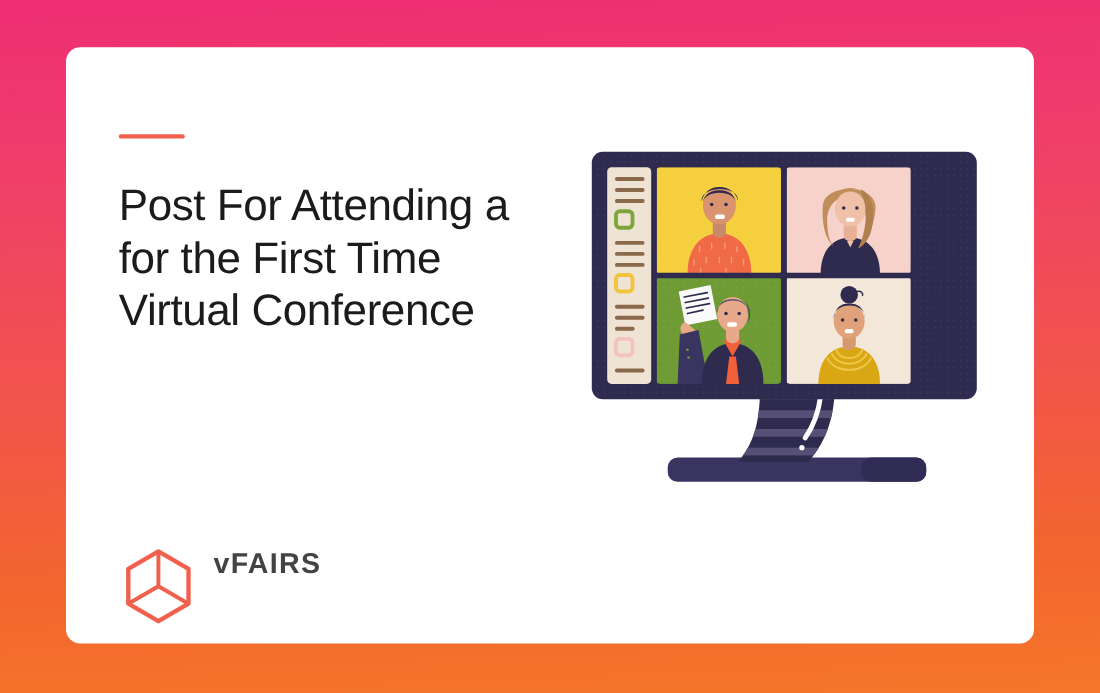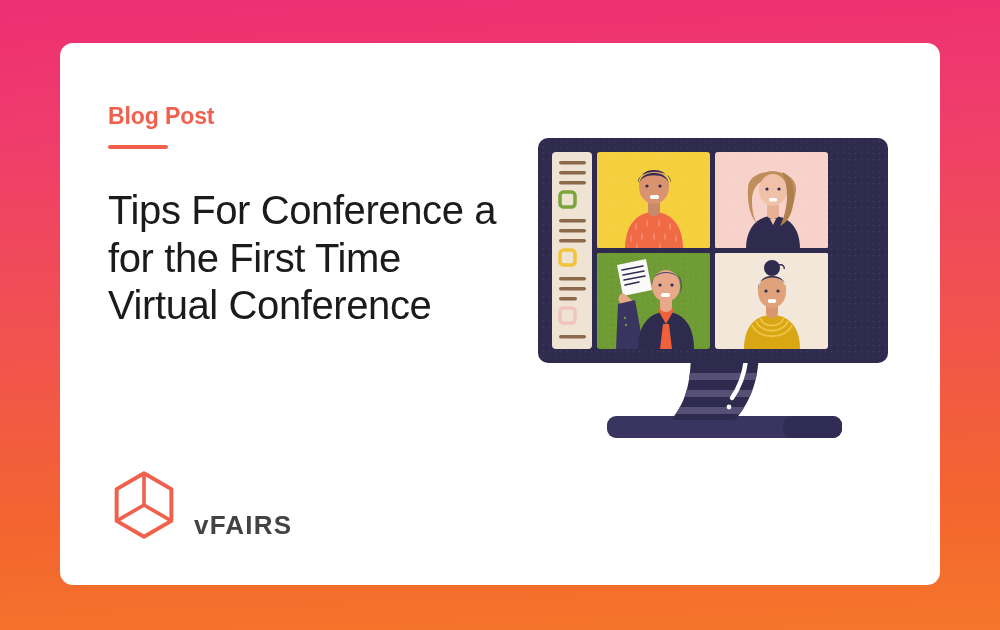--- a/index.html
+++ b/index.html
@@ -61,23 +61,23 @@
     font-weight: 400;
     line-height: 1.19;
     color: #1B1B1B;
     letter-spacing: -0.4px;
   }
   .headline span { display: block; }
   
   .logo-row {
     position: absolute;
     left: 48px;
-    bottom: 44px;
+    bottom: 16px;
     display: flex;
-    align-items: flex-end;
+    align-items: flex-start;
     gap: 14px;
   }
   .logo-mark { width: 72px; height: 72px; display: block; }
   .logo-word {
     font-size: 26px;
     font-weight: 700;
     color: #434343;
     letter-spacing: 1.2px;
   }
   
@@ -92,24 +92,23 @@
 </head>
 <body>
 
 <div id="poster">
 
   <div class="bg-gradient"></div>
 
   <div class="card">
 
     <div class="text-col">
-      <p class="eyebrow">Blog Post</p>
       <div class="eyebrow-rule"></div>
       <h1 class="headline">
-        <span>Tips For Conference a</span>
+        <span>Post For Attending a</span>
         <span>for the First Time</span>
         <span>Virtual Conference</span>
       </h1>
     </div>
 
     <div class="logo-row">
       <svg class="logo-mark" viewBox="0 0 100 100">
         <polygon points="50,6 88,28 88,72 50,94 12,72 12,28" fill="none" stroke="#F0604D" stroke-width="5.5" stroke-linejoin="round"></polygon>
         <line x1="50" y1="6" x2="50" y2="50" stroke="#F0604D" stroke-width="5"></line>
         <line x1="50" y1="50" x2="12" y2="72" stroke="#F0604D" stroke-width="5"></line>

